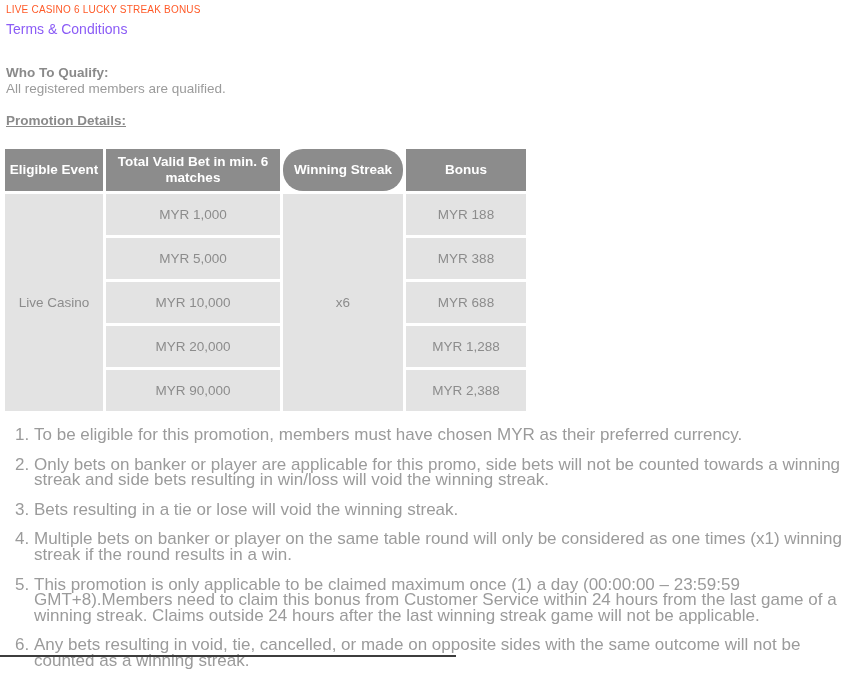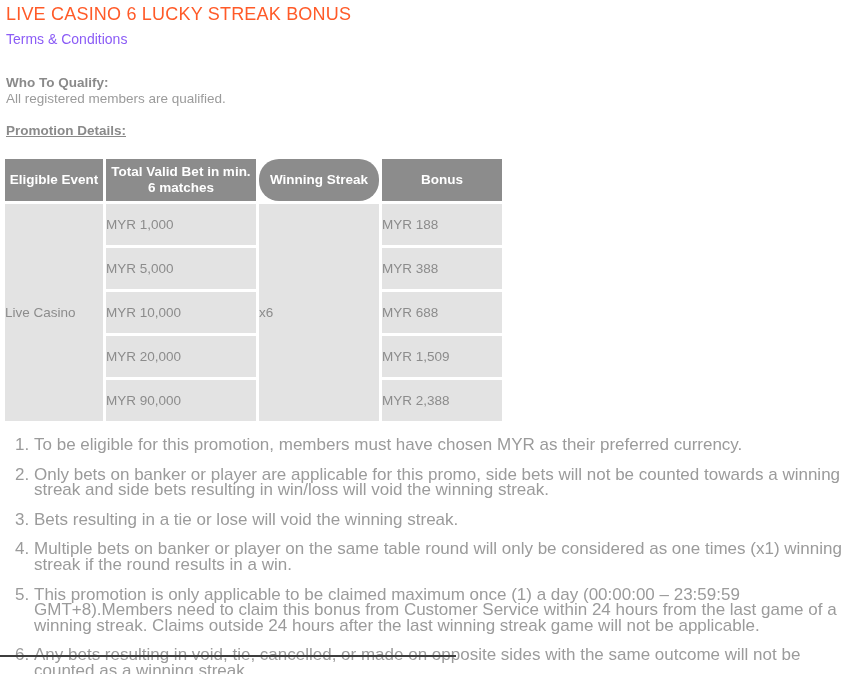--- a/index.html
+++ b/index.html
@@ -8,21 +8,21 @@
     background: #ffffff;
     font-family: "Liberation Sans", sans-serif;
     overflow: hidden;
     position: relative;
   }
   .content {
     padding: 4px 0 0 6px;
     width: 860px;
   }
   .page-title {
-    font-size: 18px;
+    font-size: 10px;
     font-weight: 400;
     color: #FF5A28;
     letter-spacing: 0.2px;
     margin-bottom: 6px;
   }
   .subtitle {
     font-size: 14px;
     font-weight: 400;
     color: #8b5cf6;
     margin-bottom: 28px;
@@ -55,25 +55,26 @@
     text-align: center;
     vertical-align: middle;
     height: 42px;
     line-height: 16px;
     padding: 0 2px;
   }
   table.promo td {
     background: #E3E3E3;
     color: #8C8C8C;
     font-size: 13.5px;
+    text-align: center;
     vertical-align: middle;
     height: 41px;
   }
   .col-event { width: 98px; }
-  .col-bet { width: 150px; }
+  .col-bet { width: 174px; }
   .col-streak { width: 120px; border-radius: 20px; }
   .col-bonus { width: 120px; }
 
   ol.terms {
     margin-top: 13px;
     padding-left: 28px;
     width: 842px;
     color: #9B9B9B;
     font-size: 17px;
   }
@@ -120,21 +121,21 @@
       <tr>
         <td>MYR 5,000</td>
         <td>MYR 388</td>
       </tr>
       <tr>
         <td>MYR 10,000</td>
         <td>MYR 688</td>
       </tr>
       <tr>
         <td>MYR 20,000</td>
-        <td>MYR 1,509</td>
+        <td>MYR 1,288</td>
       </tr>
       <tr>
         <td>MYR 90,000</td>
         <td>MYR 2,388</td>
       </tr>
     </tbody>
   </table>
 
   <ol class="terms">
     <li>To be eligible for this promotion, members must have chosen MYR as their preferred currency.</li>

